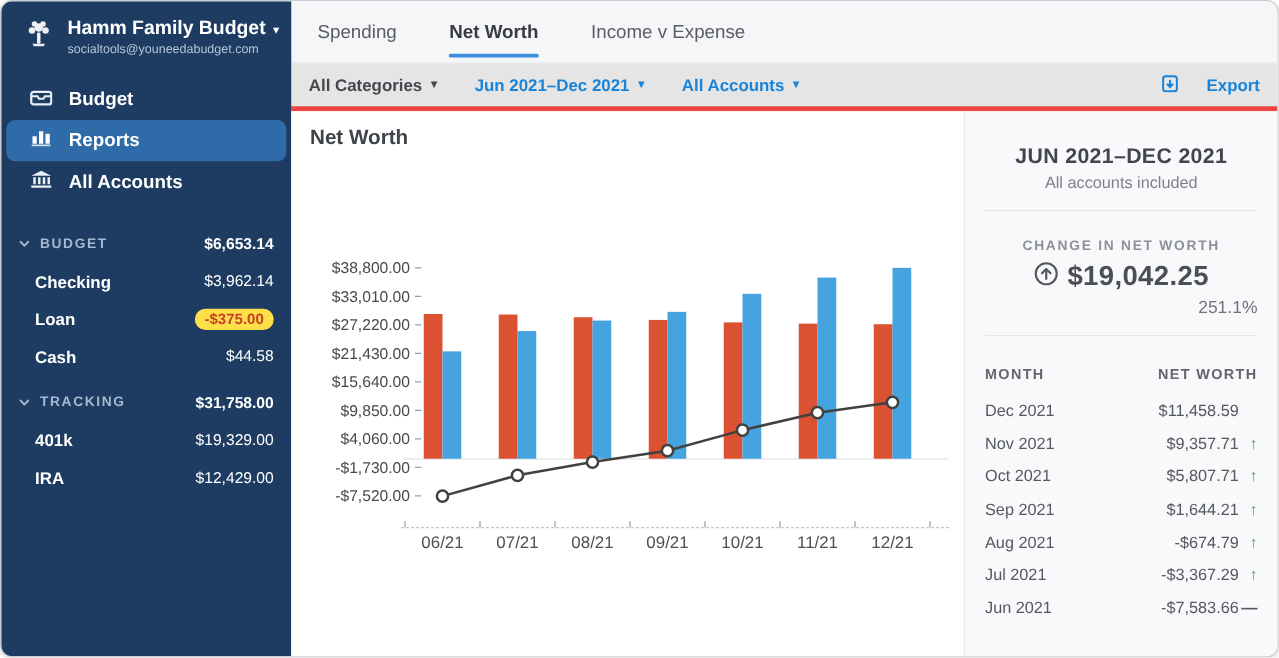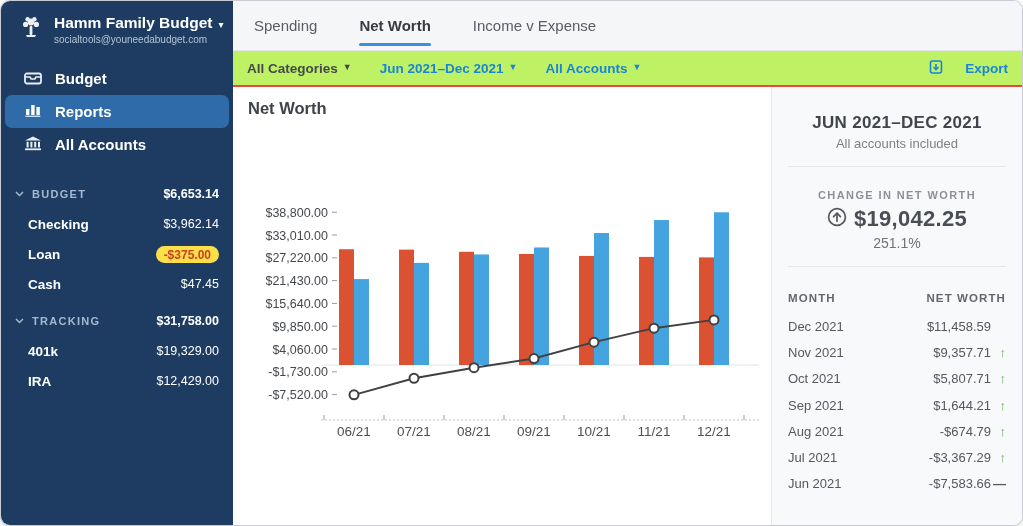--- a/index.html
+++ b/index.html
@@ -30,42 +30,42 @@
 
   
   .main{margin-left:232px;height:100%;display:flex;flex-direction:column;}
   .tabbar{height:49px;background:#F5F6F8;border-bottom:1px solid #E3E5E9;
           display:flex;align-items:stretch;flex:0 0 auto;}
   .tab{position:relative;display:flex;align-items:center;margin:0 21px;
        font-size:15px;color:#595C63;cursor:pointer;}
   .tab.active{color:#383B41;font-weight:600;}
   .tab.active::after{content:"";position:absolute;left:0;right:0;bottom:4px;height:3px;
                      background:#3E8EDE;border-radius:2px;}
-  .filterbar{height:34px;background:#bef264;border-bottom:2px solid #ef4444;
+  .filterbar{height:34px;background:#e5e5e5;border-bottom:4px solid #ef4444;
              display:flex;align-items:center;padding:0 14px;gap:28px;flex:0 0 auto;text-align:right;}
   .filter{font-size:13.5px;font-weight:600;color:#45484E;cursor:pointer;display:flex;align-items:center;gap:5px;}
   .filter.blue{color:#1A84D8;}
   .f-caret{font-size:9px;position:relative;top:-1px;}
   .export-btn{margin-left:auto;display:flex;align-items:center;gap:22px;color:#1A84D8;
               font-size:13.5px;font-weight:600;cursor:pointer;}
 
   .content{flex:1;display:flex;min-height:0;}
   .chart-section{position:relative;width:538px;background:#fff;flex:0 0 auto;}
   .report-title{position:absolute;left:15px;top:12px;font-size:16.5px;font-weight:600;color:#3F434B;}
   #networth-svg{position:absolute;left:0;top:0;}
 
   
   .side-panel{flex:1;background:#F8F9FB;border-left:1px solid #E7E9EC;padding:0 16px;box-sizing:border-box;}
   .sp-title{margin-top:26px;text-align:center;font-size:17px;font-weight:bold;color:#42454C;letter-spacing:.3px;}
   .sp-sub{text-align:center;font-size:13px;color:#7D8086;margin-top:3px;}
   .sp-div{border:none;border-top:1px solid #E4E6EA;margin:15px 0 0;}
   .change-label{margin-top:22px;text-align:center;font-size:11px;letter-spacing:1.4px;color:#8D9096;font-weight:600;}
   .change-row{display:flex;justify-content:center;align-items:center;gap:7px;margin-top:5px;}
   .change-value{font-size:22px;font-weight:bold;color:#4B4E54;letter-spacing:.3px;}
-  .change-pct{text-align:center;font-size:14px;color:#6F7277;margin-top:3px;}
+  .change-pct{text-align:right;font-size:14px;color:#6F7277;margin-top:3px;}
   .nw-head{display:flex;justify-content:space-between;margin-top:25px;
            font-size:11.5px;letter-spacing:1.1px;color:#63666C;font-weight:bold;}
   .nw-rows{margin-top:9px;}
   .nw-row{display:flex;justify-content:space-between;align-items:center;height:26.3px;font-size:13px;color:#55585E;}
   .nw-val{display:flex;align-items:center;}
   .nw-ind{width:15px;text-align:right;font-weight:bold;font-size:13px;}
   .nw-ind.up{color:#62A653;}
   .nw-ind.flat{color:#55585E;}
 </style>
 </head>
@@ -150,21 +150,21 @@
           <div class="acct-row">
             <span>Checking</span>
             <span class="acct-val">$3,962.14</span>
           </div>
           <div class="acct-row">
             <span>Loan</span>
             <span class="acct-val"><span class="pill">-$375.00</span></span>
           </div>
           <div class="acct-row">
             <span>Cash</span>
-            <span class="acct-val">$47.45</span>
+            <span class="acct-val">$44.58</span>
           </div>
         </div>
         <div class="section">
           <div class="sec-header">
             <span class="sec-chev">
               <svg width="9" height="6" viewBox="0 0 9 6">
                 <path d="M1 1 L4.5 4.5 L8 1" fill="none" stroke="#A6B8CF" stroke-width="1.5"></path>
               </svg>
             </span>
             <span class="sec-name">TRACKING</span>

